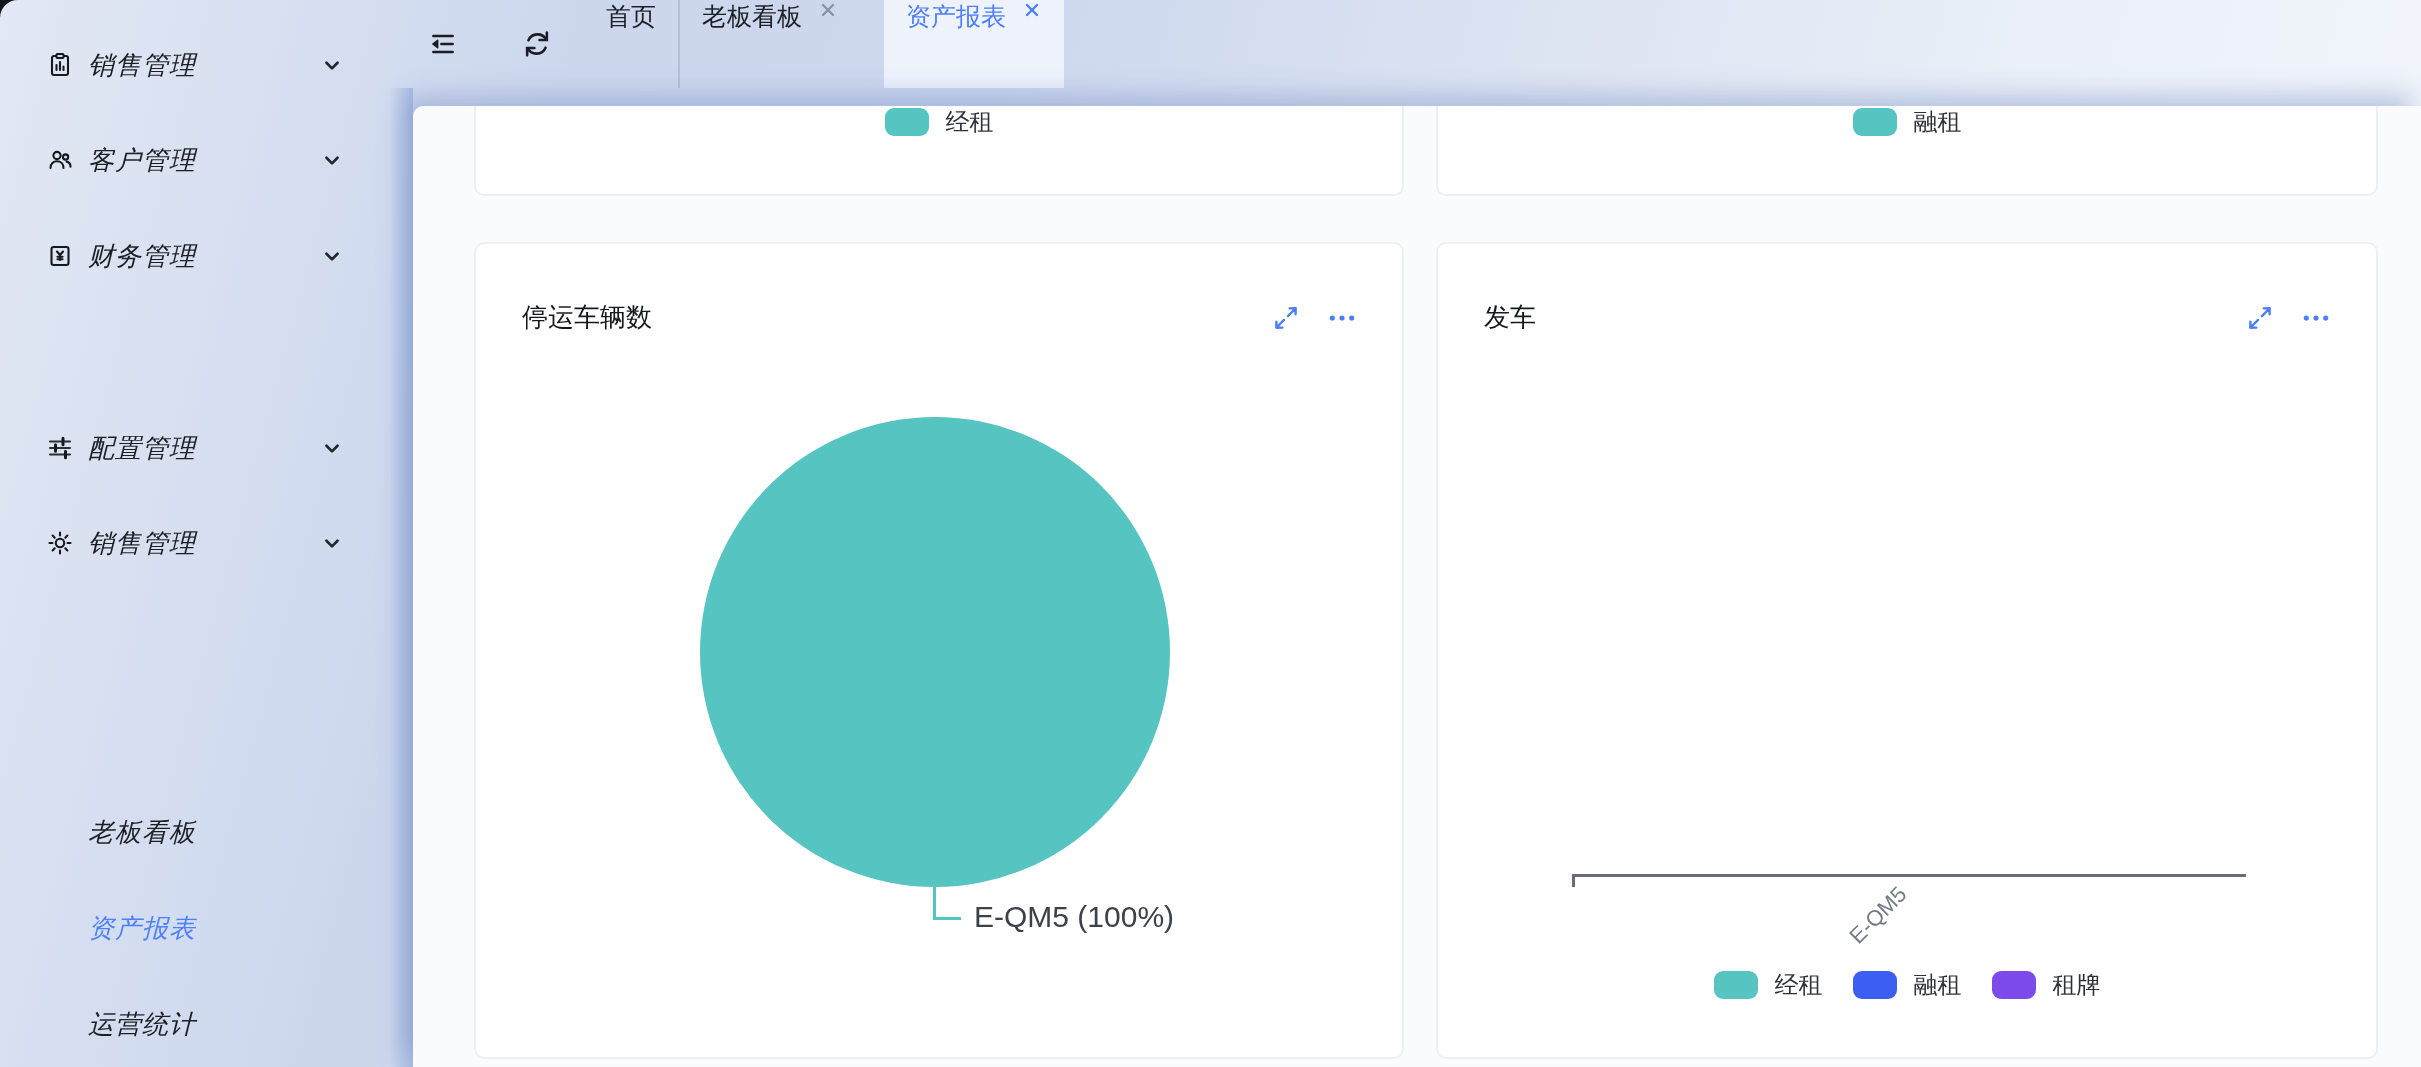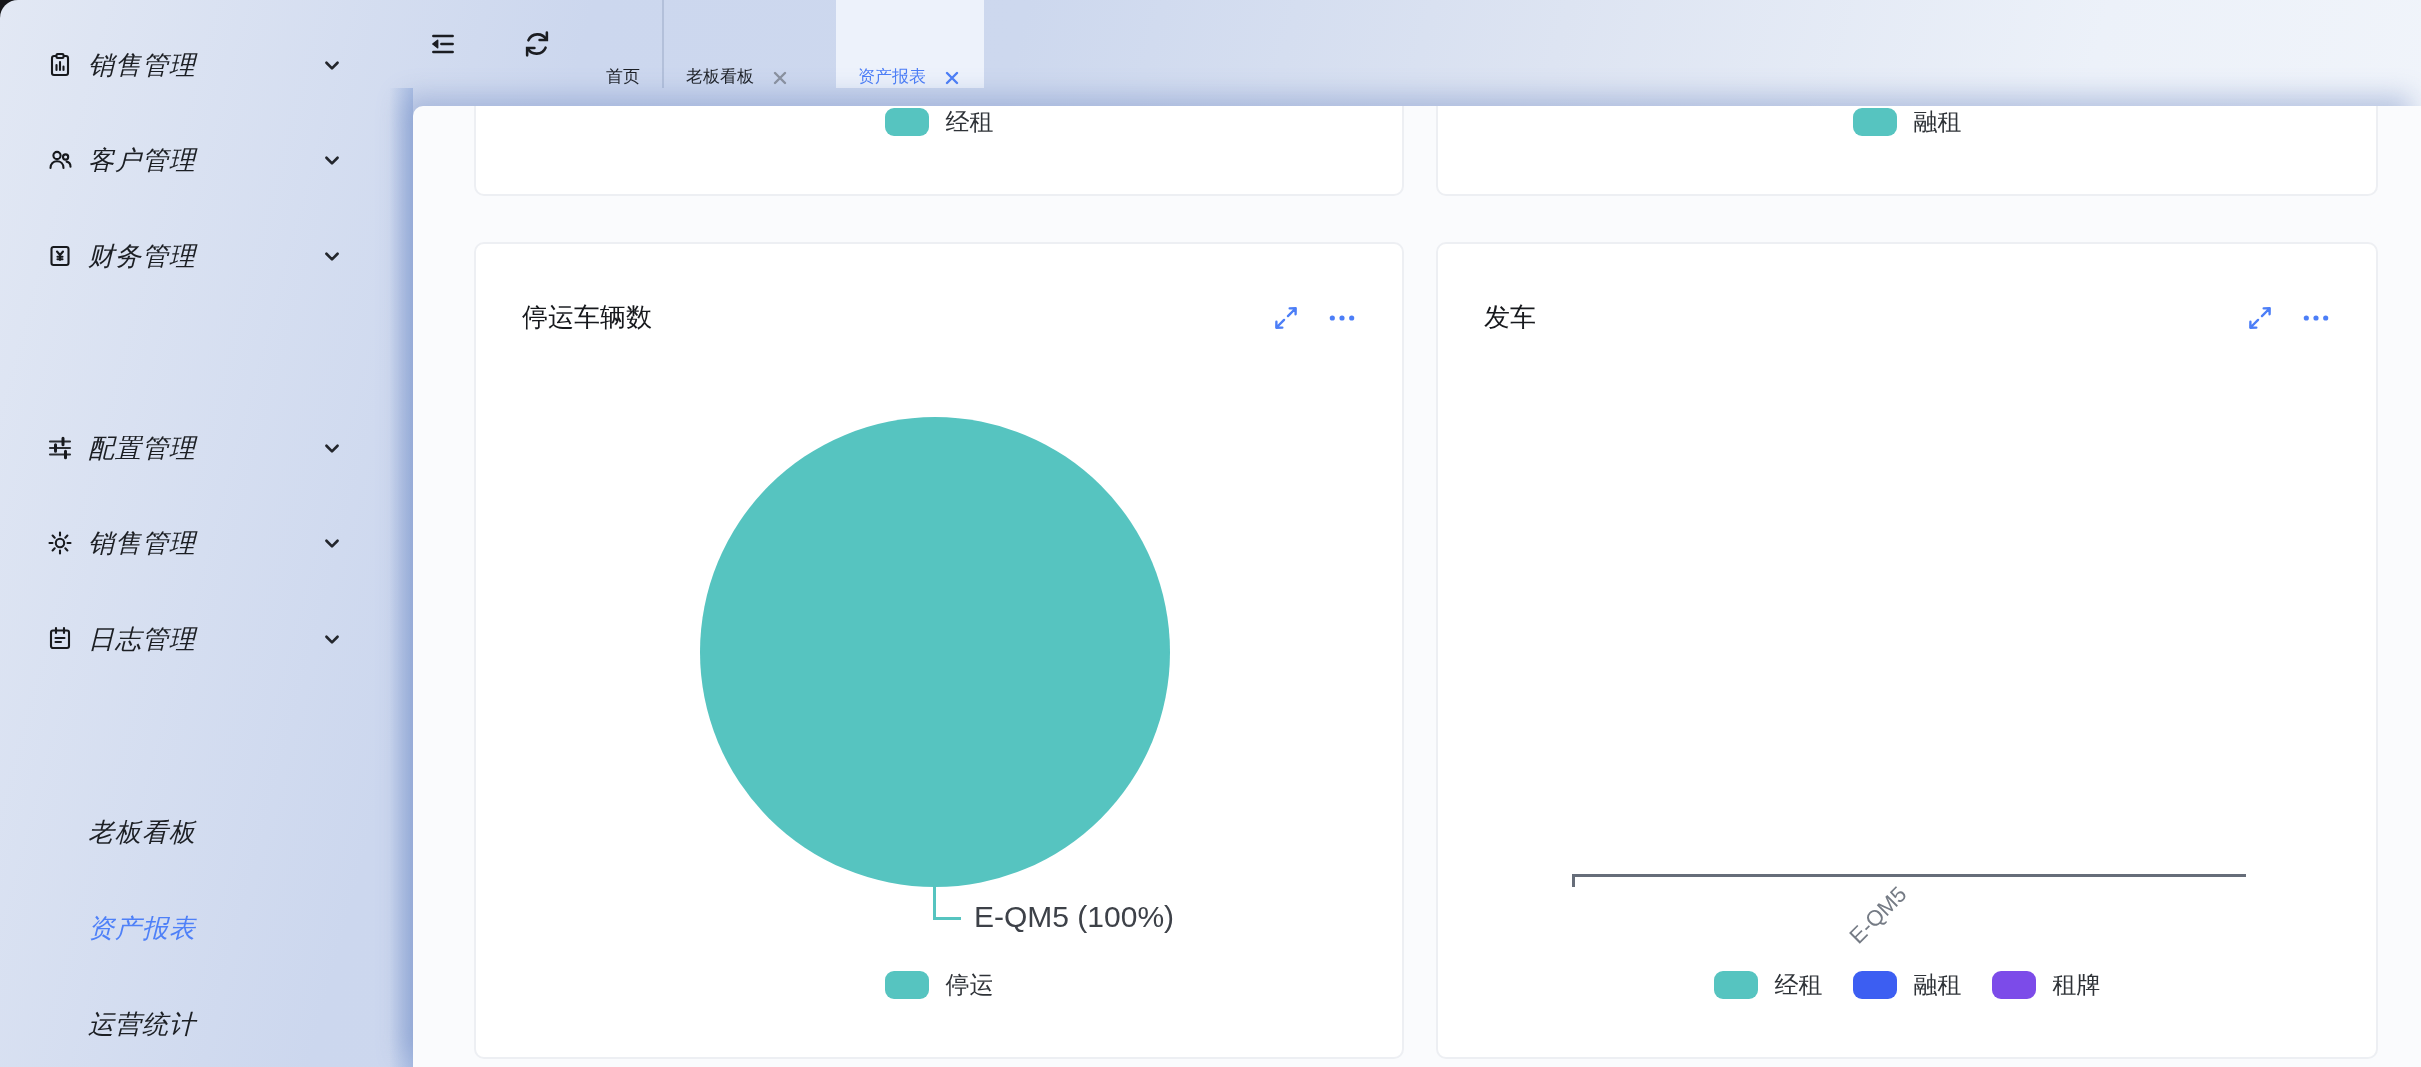--- a/index.html
+++ b/index.html
@@ -27,22 +27,22 @@
   svg{display:block;}
   
   .tabbar{
     position:absolute;left:401px;top:0;width:2020px;height:88px;
     display:flex;align-items:stretch;
   }
   .tool-btn{align-self:center;width:30px;height:30px;color:#1b1d22;cursor:pointer;}
   .fold-btn{margin-left:27px;}
   .sync-btn{margin-left:64px;}
   .tab{
-    display:flex;align-items:flex-end;height:88px;padding:0 22px;
-    font-size:17px;color:#1c1f24;cursor:pointer;white-space:nowrap;
+    display:flex;align-items:flex-start;height:88px;padding:0 22px;
+    font-size:25px;color:#1c1f24;cursor:pointer;white-space:nowrap;
   }
   .tab-home{margin-left:32px;border-right:2px solid rgba(158,173,203,.55);}
   .tab .close{width:20px;height:20px;margin-left:16px;color:#8a919e;}
   .tab.active{margin-left:24px;background:#edf2fb;color:#4c7ef7;}
   .tab.active .close{color:#4c7ef7;}
   
   .left-shadow{
     position:absolute;left:389px;top:88px;width:24px;height:979px;
     background:linear-gradient(to right,rgba(168,188,226,0),rgba(168,188,226,.95));
   }
@@ -158,34 +158,20 @@
         </svg>
       </span>
       <span class="mi-label">销售管理</span>
       <span class="mi-chevron">
         <svg viewBox="0 0 18 18" width="20" height="20" fill="none" stroke="currentColor" stroke-width="2.4" stroke-linecap="round" stroke-linejoin="round">
             <polyline points="4,7 9,12 14,7"></polyline>
           </svg>
       </span>
     </div>
 
-    <div class="menu-item" style="top:591px">
-      <span class="mi-icon">
-        <svg viewBox="0 0 28 28" width="28" height="28" fill="none" stroke="currentColor" stroke-width="2.1" stroke-linecap="round" stroke-linejoin="round">
-          <rect x="5" y="5.5" width="18" height="17.5" rx="2"></rect>
-          <path d="M10 3v5M18 3v5M9.5 13h9M9.5 17h5.5"></path>
-        </svg>
-      </span>
-      <span class="mi-label">日志管理</span>
-      <span class="mi-chevron">
-        <svg viewBox="0 0 18 18" width="20" height="20" fill="none" stroke="currentColor" stroke-width="2.4" stroke-linecap="round" stroke-linejoin="round">
-            <polyline points="4,7 9,12 14,7"></polyline>
-          </svg>
-      </span>
-    </div>
 
 
     <div class="menu-item submenu-item" style="top:784px">
       <span class="mi-label">老板看板</span>
     </div>
     <div class="menu-item submenu-item active" style="top:880px">
       <span class="mi-label">资产报表</span>
     </div>
     <div class="menu-item submenu-item" style="top:976px">
       <span class="mi-label">运营统计</span>
@@ -267,26 +253,20 @@
             <circle cx="13" cy="13" r="2.4"></circle>
             <circle cx="22" cy="13" r="2.4"></circle>
         </svg>
       </span>
 
       <div class="pie-circle" style="background-color: rgb(86, 196, 192);"></div>
       <div class="leader-v" style="background-color: rgb(86, 196, 192);"></div>
       <div class="leader-h" style="background-color: rgb(86, 196, 192);"></div>
       <div class="pie-label">E-QM5 (100%)</div>
 
-      <div class="legend-row">
-        <div class="legend-item">
-          <span class="legend-swatch" style="background-color: rgb(86, 196, 192);"></span>
-          <span class="legend-label">停运</span>
-        </div>
-      </div>
     </section>
 
     <section class="card" style="left:1023px;top:136px;width:942px;height:817px;">
       <h2 class="card-title" style="margin:0">发车</h2>
       <span class="icon-expand">
         <svg viewBox="0 0 26 26" width="28" height="28" fill="none" stroke="currentColor" stroke-width="2.2" stroke-linecap="round" stroke-linejoin="round">
           <path d="M14.8 11.2L21.6 4.4M16.4 4.1L22 4l-.1 5.6"></path>
           <path d="M11.2 14.8L4.4 21.6M9.6 21.9L4 22l.1-5.6"></path>
         </svg>
       </span>

